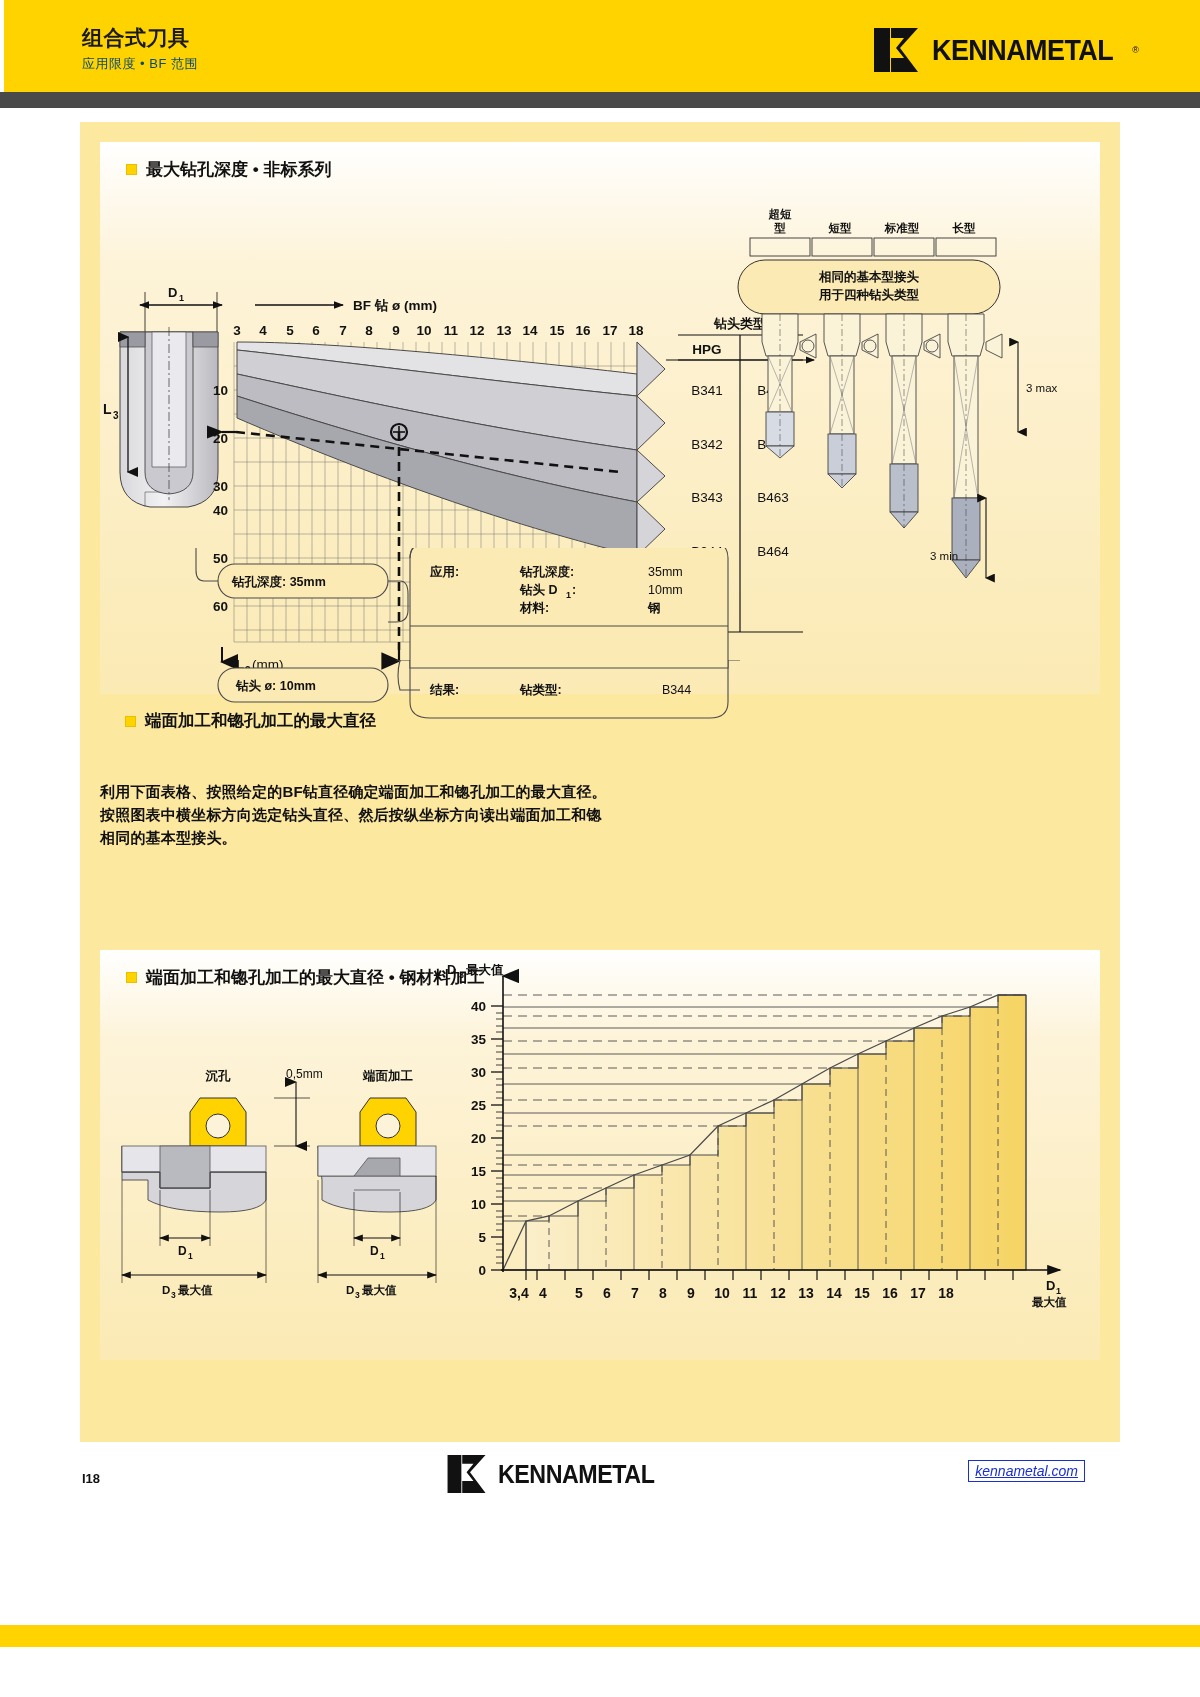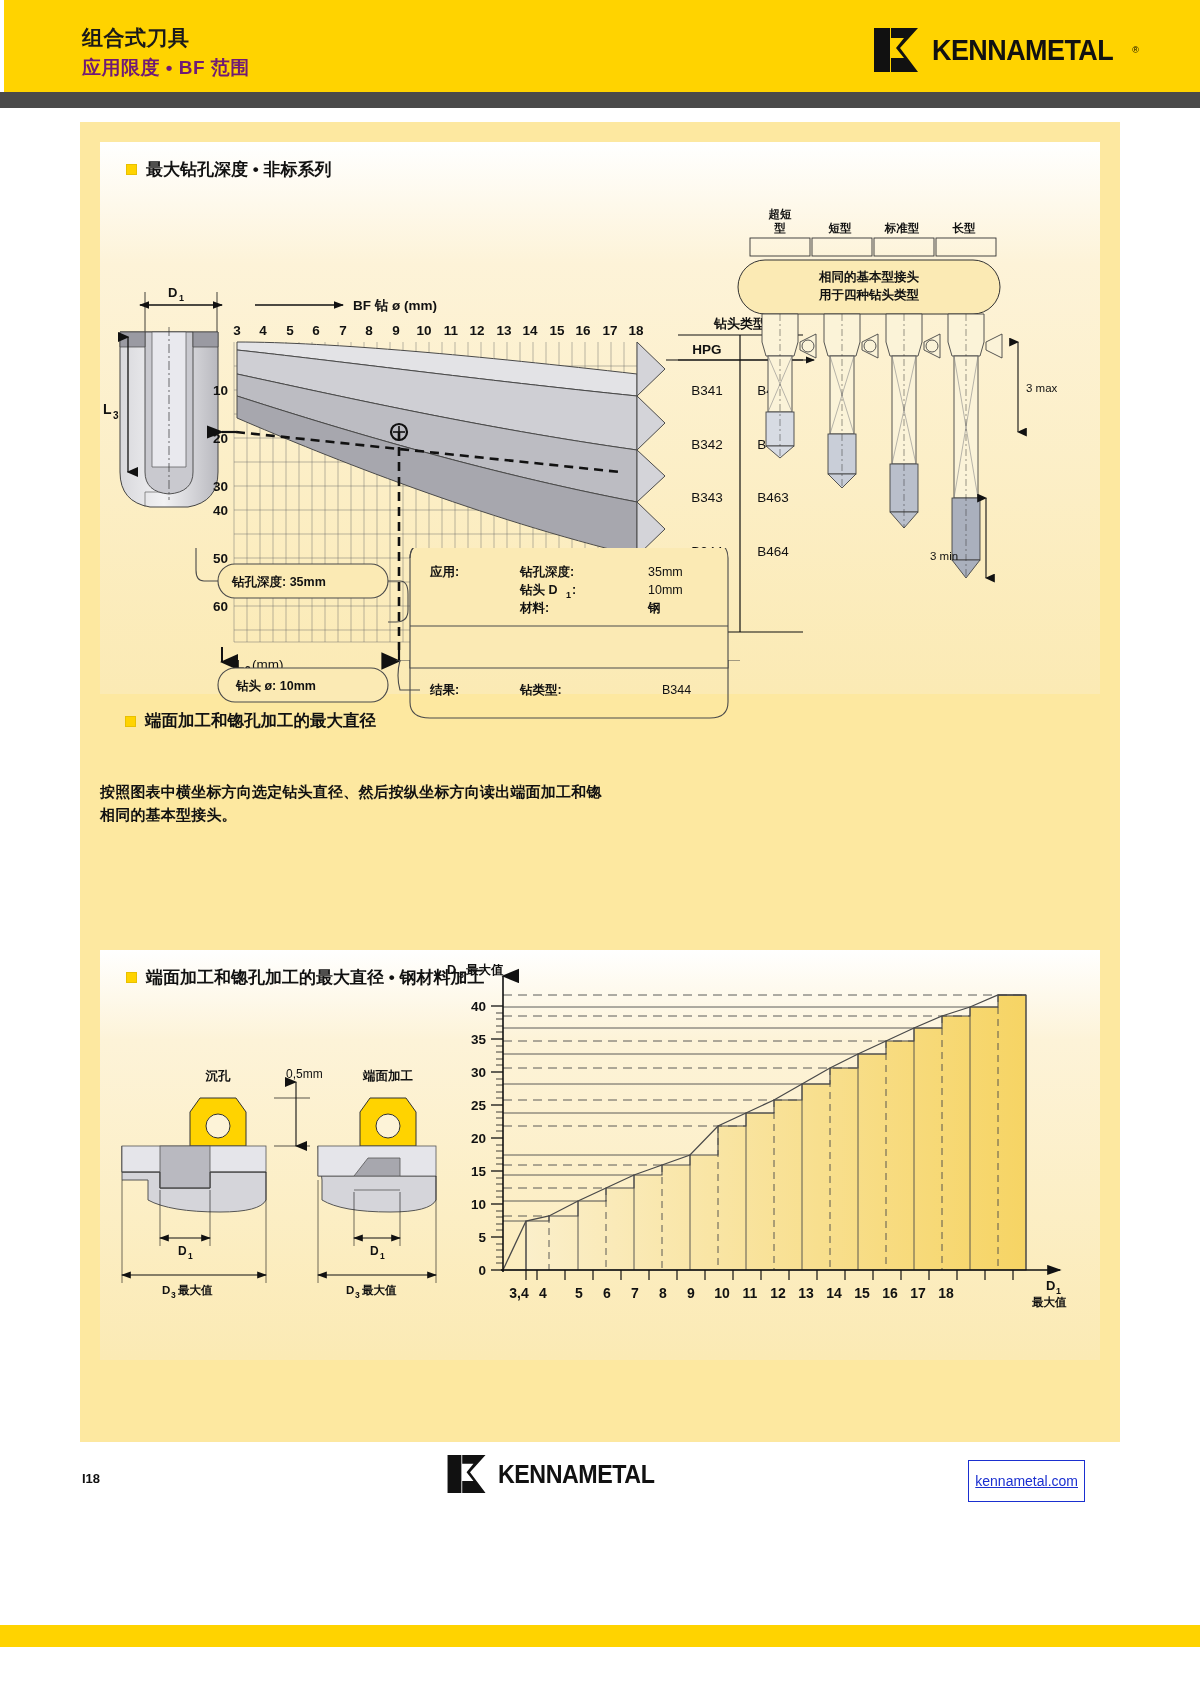--- a/index.html
+++ b/index.html
@@ -16,21 +16,21 @@
   .hdr {
     position:absolute; left:4px; top:0; width:1200px; height:92px;
     background:#FFD300;
   }
   .hdr-title {
     position:absolute; left:78px; top:24px;
     font-size:21px; font-weight:bold; color:#1a1a1a; letter-spacing:.5px;
   }
   .hdr-sub {
     position:absolute; left:78px; top:55px;
-    font-size:19px; font-weight:bold; color:#701a75; letter-spacing:.5px;
+    font-size:13px; font-weight:normal; color:#0c4a6e; letter-spacing:.5px;
   }
   .logo {
     position:absolute; right:65px; top:28px;
     display:flex; align-items:center; gap:6px;
   }
   .logo-k { width:52px; height:44px; display:block; }
   .logo-word {
     font-size:29px; font-weight:bold; color:#111;
     letter-spacing:-.6px; font-family:"Liberation Sans",sans-serif;
     transform:scaleX(.93); transform-origin:left center;
@@ -97,21 +97,21 @@
     position:absolute; left:447px; top:1455px;
     display:flex; align-items:center; gap:5px;
   }
   .foot-logo-word {
     font-size:25px; font-weight:bold; color:#111; letter-spacing:-.5px;
     transform:scaleX(.93); transform-origin:left center;
   }
   .foot-url {
     position:absolute; right:115px; top:1460px;
     font-size:14px; color:#1a2fd0; text-decoration:underline;
-    border:1px solid #1a2fd0; padding:12px 6px; background:#fff;
+    border:1px solid #1a2fd0; padding:2px 6px; background:#fff;font-style:italic;
   }
   .foot-bar {
     position:absolute; left:0; top:1625px; width:1200px; height:22px;
     background:#FFD300;
   }
   .foot-bar2 {
     position:absolute; left:0; top:1647px; width:1200px; height:50px;
     background:#ffffff;
   }
 
@@ -439,20 +439,21 @@
   <path d="M288,33 L300,33 Q308,33 308,46 L308,62 Q308,74 296,74 L288,74" fill="none" stroke="#4a4a4a" stroke-width="1.1"></path>
 </svg>
 
 <div class="mid">
   <div class="mid-title">
     <span class="bullet-sq"></span>
     <span>端面加工和锪孔加工的最大直径</span>
   </div>
   <div class="mid-gap"></div>
   <div class="mid-para">
+    <div>利用下面表格、按照给定的BF钻直径确定端面加工和锪孔加工的最大直径。</div>
     <div>按照图表中横坐标方向选定钻头直径、然后按纵坐标方向读出端面加工和锪</div>
     <div>相同的基本型接头。</div>
   </div>
 </div>
 
 <div class="card" id="card2">
   <div class="card-title">
     <span class="bullet-sq"></span>
     <span>端面加工和锪孔加工的最大直径 • 钢材料加工</span>
   </div>

